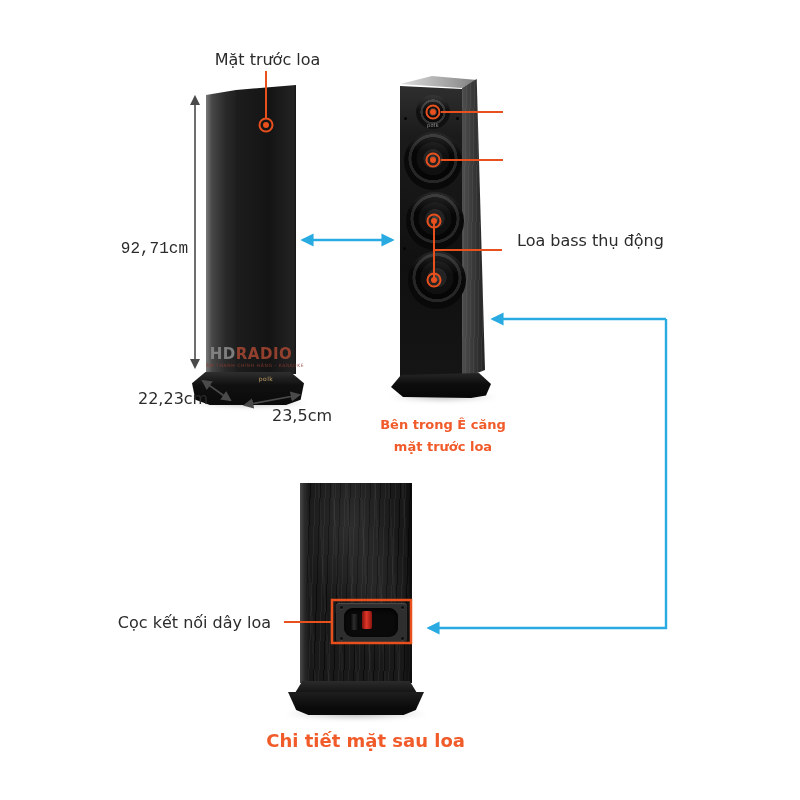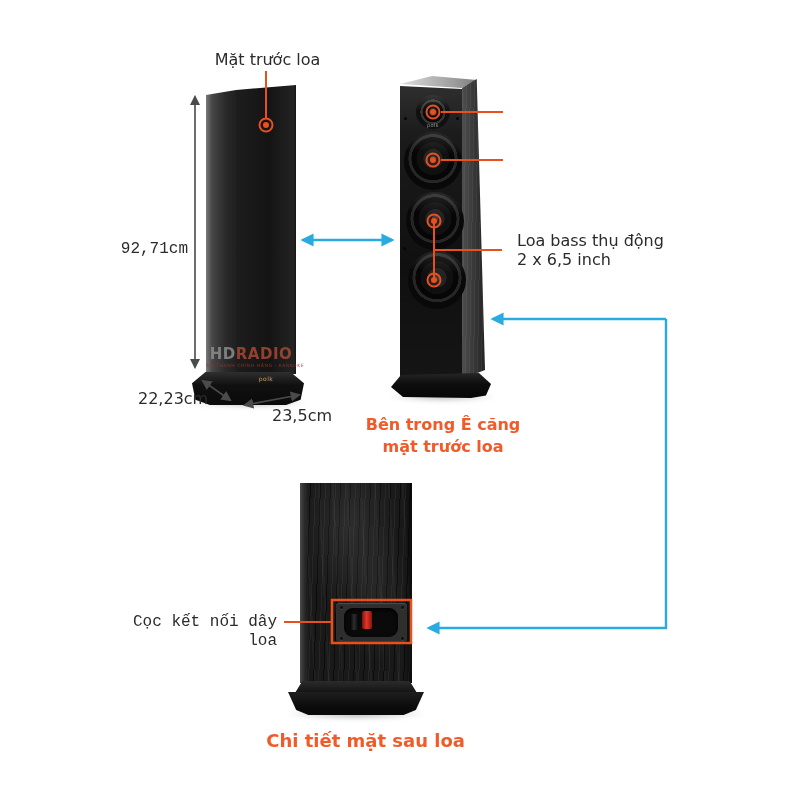--- a/index.html
+++ b/index.html
@@ -8,21 +8,21 @@
     --cyan:#29ABE2;
     --dim:#4A4A4A;
     --ink:#2B2B2B;
   }
   *{margin:0;padding:0;box-sizing:border-box;}
   body{background:#fff;font-family:"DejaVu Sans","Liberation Sans",sans-serif;}
   #canvas{position:relative;width:800px;height:800px;background:#ffffff;overflow:hidden;}
 
   .abs{position:absolute;}
   .label{color:var(--ink);font-size:16px;line-height:19px;z-index:6;}
-  .caption{color:var(--caption);font-weight:bold;font-size:16px;line-height:22px;text-align:center;z-index:6;}
+  .caption{color:var(--caption);font-weight:bold;font-size:13px;line-height:22px;text-align:center;z-index:6;}
 
   
   .ls-side{left:206px;top:90px;width:30px;height:284px;z-index:1;
     background:linear-gradient(90deg,#7a7a7a 0%,#474747 20%,#2a2a2a 65%,#202020 100%);
     clip-path:polygon(0 5px,100% 0,100% 100%,0 100%);}
   .ls-front{left:236px;top:85px;width:60px;height:289px;z-index:1;
     background:linear-gradient(90deg,#1d1d1d 0%,#141414 55%,#232323 96%,#161616 100%);
     clip-path:polygon(0 5px,100% 0,100% 100%,0 100%);}
   .ls-base{left:192px;top:372px;width:112px;height:33px;z-index:2;
     background:linear-gradient(180deg,#2f2f2f 0%,#101010 40%,#0a0a0a 100%);
@@ -101,21 +101,21 @@
   
   .front-label{left:190px;top:50px;width:155px;text-align:center;}
   .height-label{left:108px;top:240px;width:80px;text-align:right;font-family:Liberation Mono, monospace;}
   .depth-label{left:138px;top:389px;width:72px;text-align:left;}
   .width-label{left:272px;top:406px;width:64px;text-align:left;}
   .driver-label{left:517px;width:200px;}
   .dl-1{top:94px;}
   .dl-2{top:142px;}
   .dl-3{top:231px;}
   .inside-caption{left:348px;top:414px;width:190px;}
-  .rear-label{left:112px;top:613px;width:165px;text-align:right;font-family:Liberation Mono, monospace;}
+  .rear-label{left:112px;top:613px;width:165px;text-align:center;}
   .rear-caption{left:255px;top:730px;width:210px;font-size:18px;text-align:right;}
 
   
   #overlay{position:absolute;left:0;top:0;z-index:5;pointer-events:none;}
   .s-dim{stroke:var(--dim);stroke-width:1.6;fill:none;}
   .s-cyan{stroke:var(--cyan);stroke-width:2.4;fill:none;}
   .s-orange{stroke:var(--orange);stroke-width:2;fill:none;}
   .s-orange-box{stroke:var(--orange);stroke-width:2.5;fill:none;}
   .dot-ring{stroke:var(--orange);stroke-width:2;fill:none;}
   .dot-core{fill:var(--orange);}
@@ -233,21 +233,20 @@
 
   <div class="abs label front-label">Mặt trước loa</div>
   <div class="abs label height-label">92,71cm</div>
   <div class="abs label depth-label">22,23cm</div>
   <div class="abs label width-label">23,5cm</div>
 
   <div class="abs label driver-label dl-2">
   </div>
   <div class="abs label driver-label dl-3">
     <div>Loa bass thụ động</div>
-    <div>2 x 6,5 inch</div>
   </div>
 
   <div class="abs caption inside-caption">
     <div>Bên trong Ê căng</div>
     <div>mặt trước loa</div>
   </div>
 
   <div class="abs label rear-label">Cọc kết nối dây loa</div>
   <div class="abs caption rear-caption">Chi tiết mặt sau loa</div>
 

